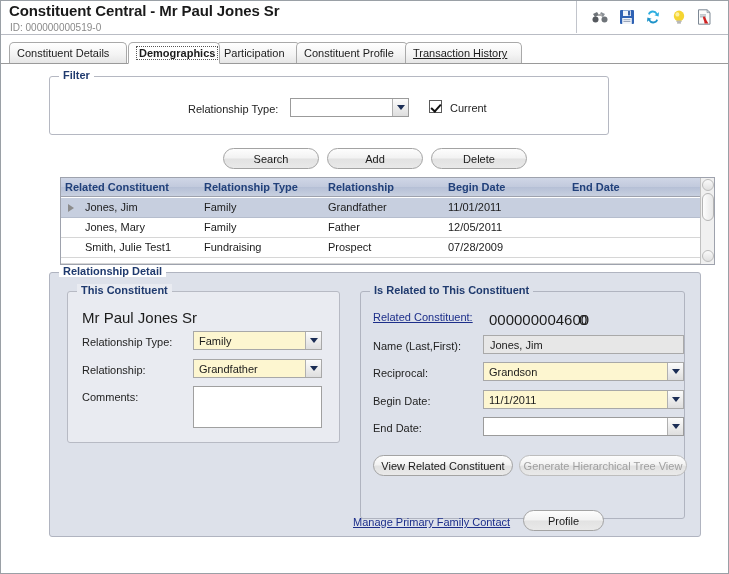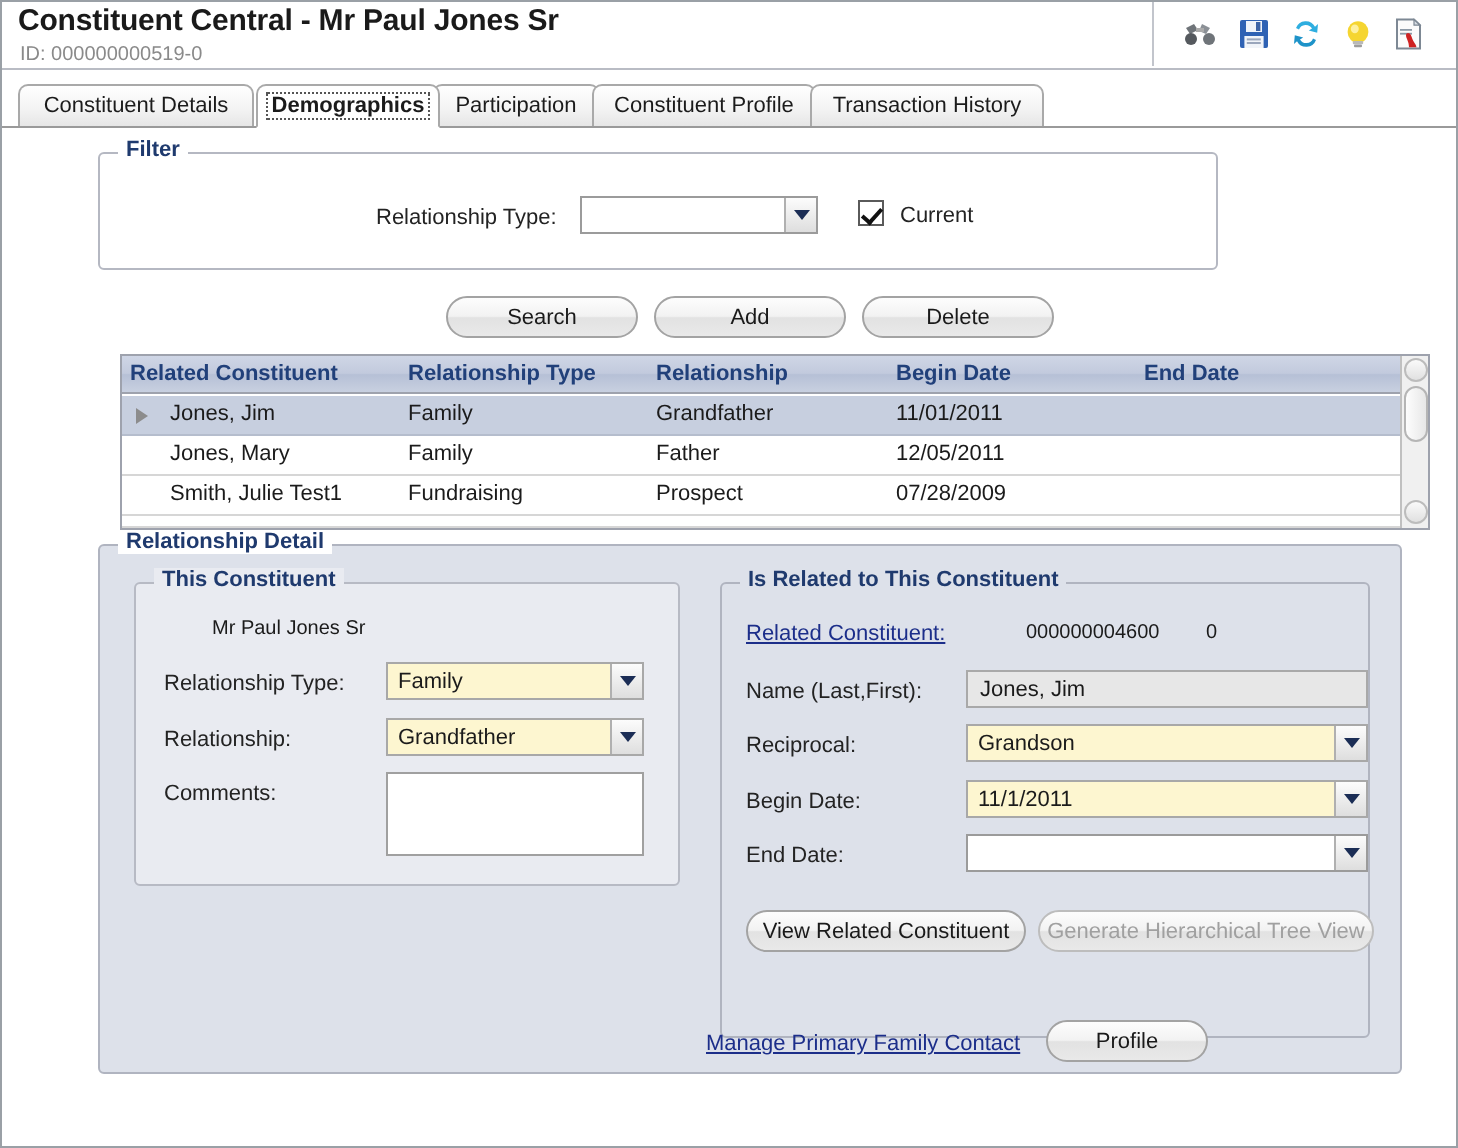--- a/index.html
+++ b/index.html
@@ -56,21 +56,21 @@
     content: ""; position: absolute; left: 0; bottom: 0;
     width: 727px; height: 1px; background: #9a9a9a;
   }
   .tab {
     position: absolute; top: 0; height: 21px;
     background: linear-gradient(to bottom, #ffffff 0%, #f4f4f4 55%, #e6e6e6 100%);
     border: 1px solid #a9a9a9;
     border-bottom: none;
     border-radius: 5px 5px 0 0;
     font-size: 11px; color: #1b1b1b;
-    display: flex; align-items: center; justify-content: center;
+    display: flex; align-items: center; 
     padding: 0 7px;
     white-space: nowrap;
     cursor: pointer;
   }
   .tab.active {
     background: #ffffff;
     z-index: 5;
     font-weight: bold;
     height: 22px;
     border-bottom: 1px solid #ffffff;
@@ -250,21 +250,21 @@
     border: 1px solid #a0a0a0;
   }
   .link {
     position: absolute;
     font-size: 11px; color: #1c2e8a;
     text-decoration: underline;
     cursor: pointer; white-space: nowrap;
   }
   .plain {
     position: absolute;
-    font-size: 10px; color: #1b1b1b; white-space: nowrap; margin-left: 24px;
+    font-size: 15px; color: #1b1b1b; white-space: nowrap;
   }
 </style>
 </head>
 <body>
 
 <div id="app">
 
   <div class="header">
     <div class="title">Constituent Central - Mr Paul Jones Sr</div>
     <div class="subid">ID: 000000000519-0</div>
@@ -321,21 +321,21 @@
     </div>
     <div class="tab active" style="left:127px; width:92px;">
       <span class="tablabel">Demographics</span>
     </div>
     <div class="tab" style="left:215px; width:84px;">
       <span class="tablabel">Participation</span>
     </div>
     <div class="tab" style="left:295px; width:112px;">
       <span class="tablabel">Constituent Profile</span>
     </div>
-    <div class="tab" style="left:404px; width:117px;">
+    <div class="tab" style="left:404px; width:117px;text-decoration:underline;">
       <span class="tablabel">Transaction History</span>
     </div>
   </div>
 
   <div class="body">
 
     <div class="group" id="filter-group">
       <div class="glabel">Filter</div>
 
       <div class="lbl" style="position:absolute; left:138px; top:26px;">Relationship Type:</div>

